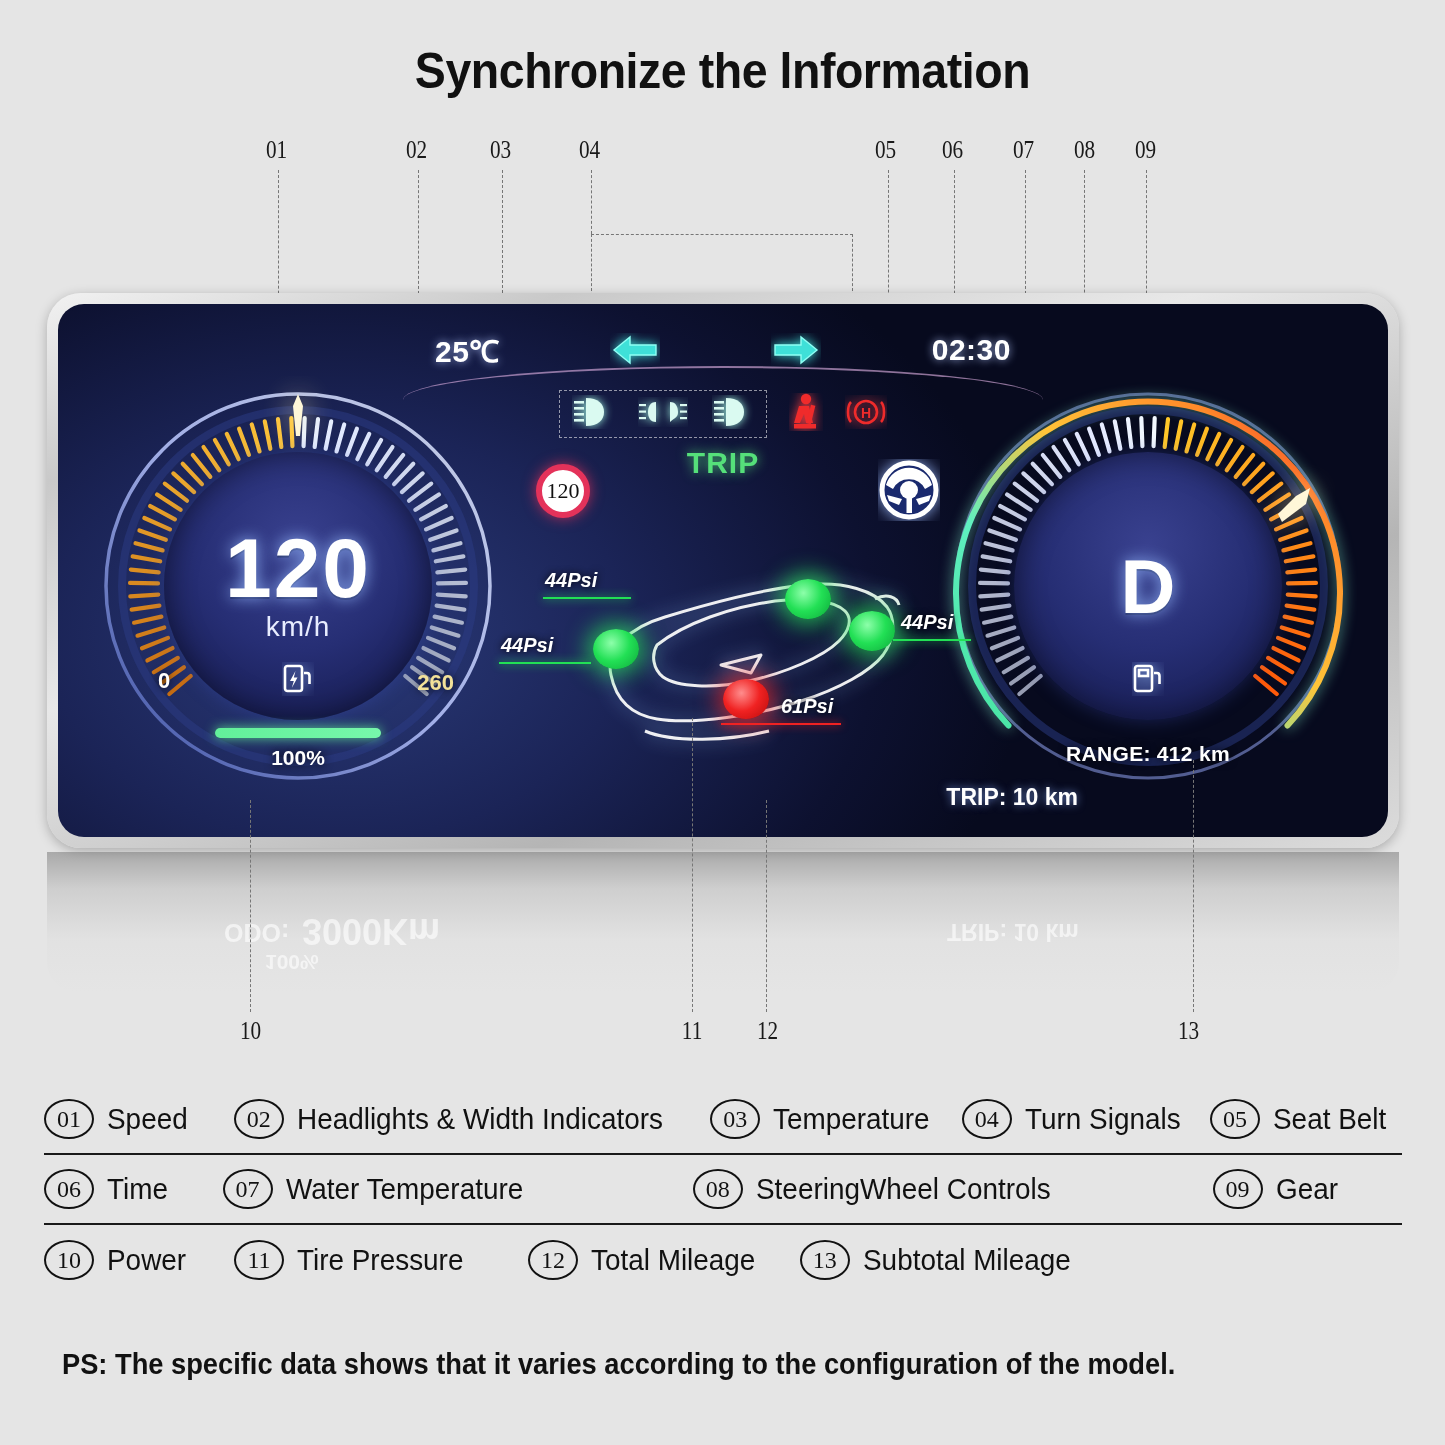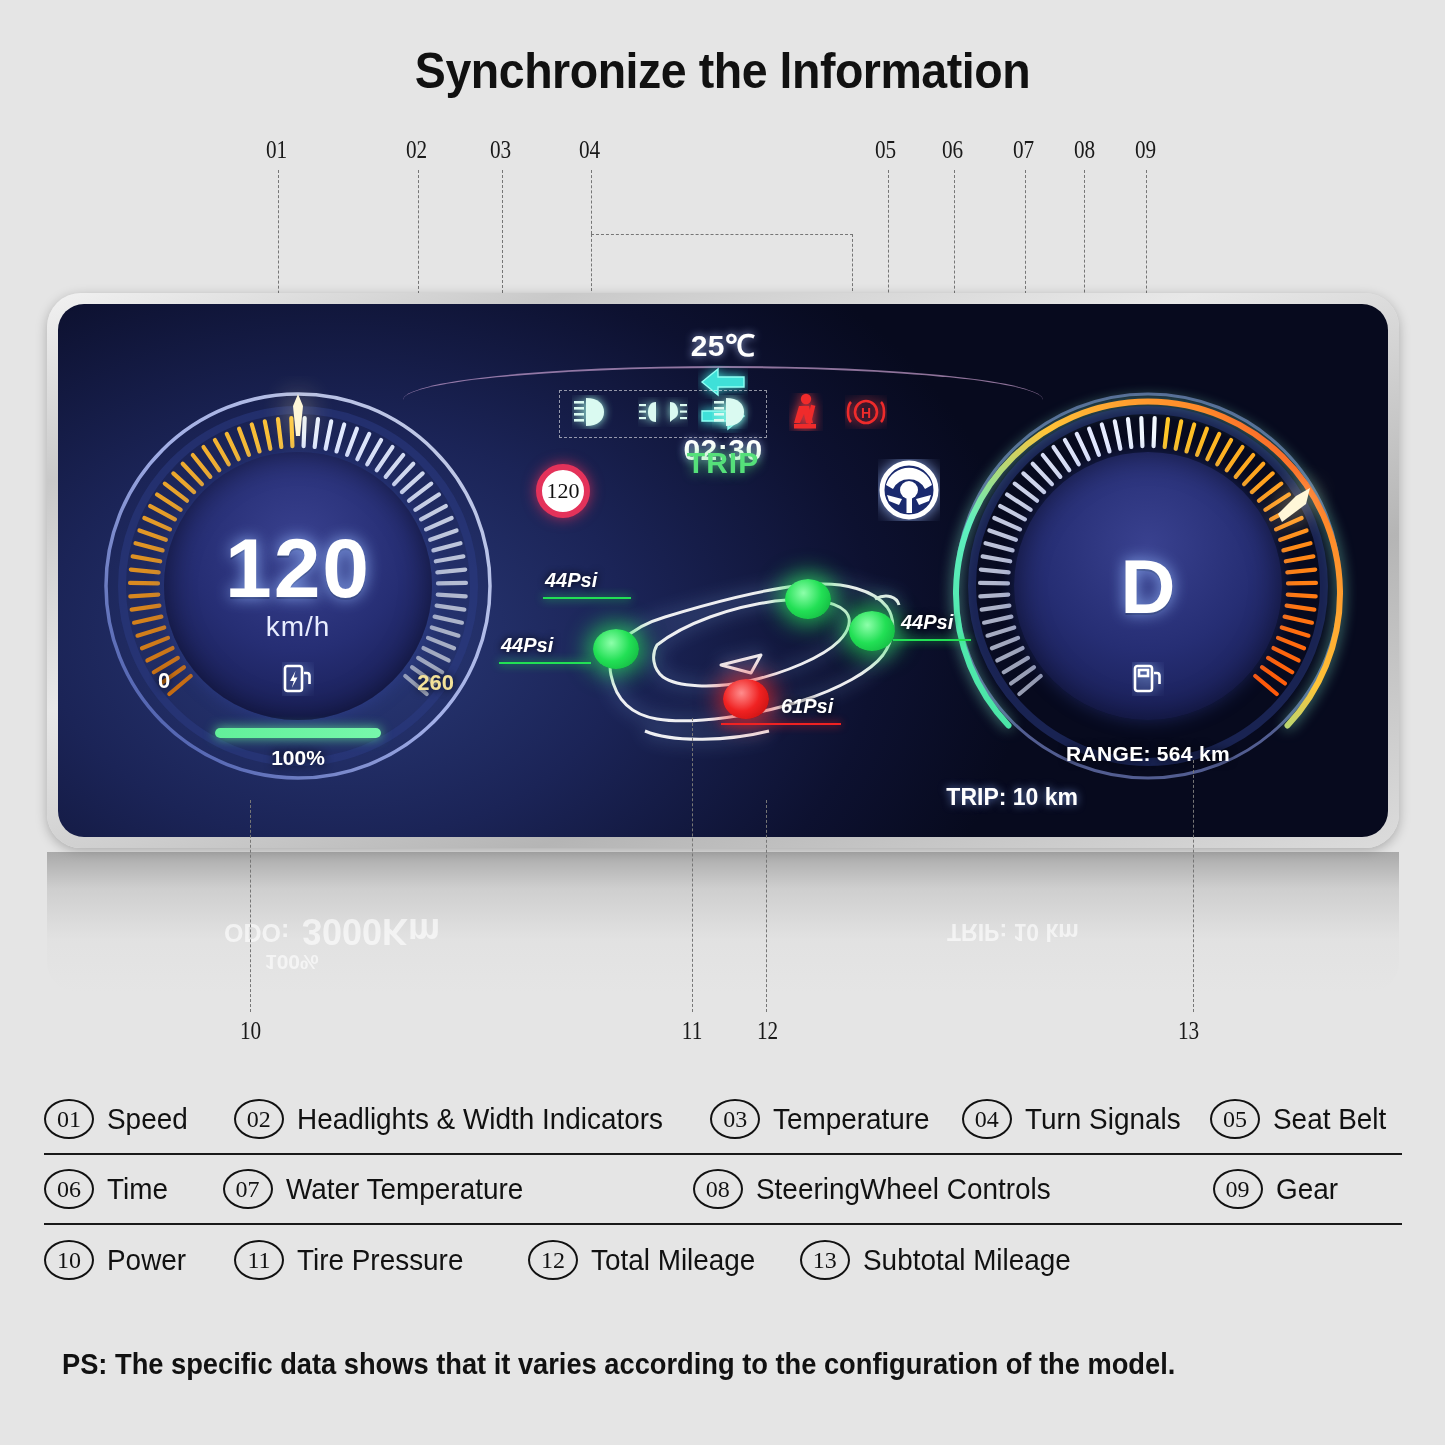--- a/index.html
+++ b/index.html
@@ -69,21 +69,20 @@
     transform: scaleY(-1);
     font-weight: bold; white-space: nowrap;
   }
 
   
   .topbar {
     position: absolute; left: 50%; top: 20px; transform: translateX(-50%);
     width: 600px; height: 52px;
     display: flex; align-items: center; justify-content: space-between;
     padding: 0 12px;
-    flex-direction: column;
   }
   .topbar-curve {
     position: absolute; left: 50%; top: 62px; transform: translateX(-50%);
     width: 640px; height: 34px;
     border-top: 2px solid rgba(215,170,220,.65);
     border-radius: 50% / 100% 100% 0 0;
     filter: blur(.4px);
   }
   .temp, .clock {
     color: #fff; font-size: 30px; font-weight: bold;
@@ -543,21 +542,21 @@
         </div>
         <div class="small-icon">
           <svg width="32" height="34" viewBox="0 0 32 34">
             <g fill="none" stroke="#ffffff" stroke-width="2.6" style="filter:drop-shadow(0 0 7px rgba(160,200,255,.9))">
               <rect x="3" y="4" width="17" height="25" rx="2.5"></rect>
               <rect x="7" y="8" width="9" height="6"></rect>
               <path d="M22 11 L25 11 C27 11 27.5 12.5 27.5 14 L27.5 22"></path>
             </g>
           </svg>
         </div>
-        <div class="range">RANGE: 564 km</div>
+        <div class="range">RANGE: 412 km</div>
       </div>
 
       <div class="carzone">
         <svg width="400" height="230" viewBox="0 0 400 230" style="position:absolute;left:0;top:0;">
           <g fill="none" stroke="#ffffff" stroke-width="3" stroke-linejoin="round" style="filter:drop-shadow(0 0 9px rgba(150,200,255,.7))" opacity=".93">
             <path d="M58 126 C52 100 78 78 112 68 C148 57 210 40 252 36
                      C292 32 322 42 334 58 C344 72 340 92 330 106
                      C318 122 286 140 248 152 C206 166 140 176 104 170
                      C74 165 62 146 58 126 Z"></path>
             <path d="M104 96 C132 74 178 58 222 52 C254 48 282 52 292 62

